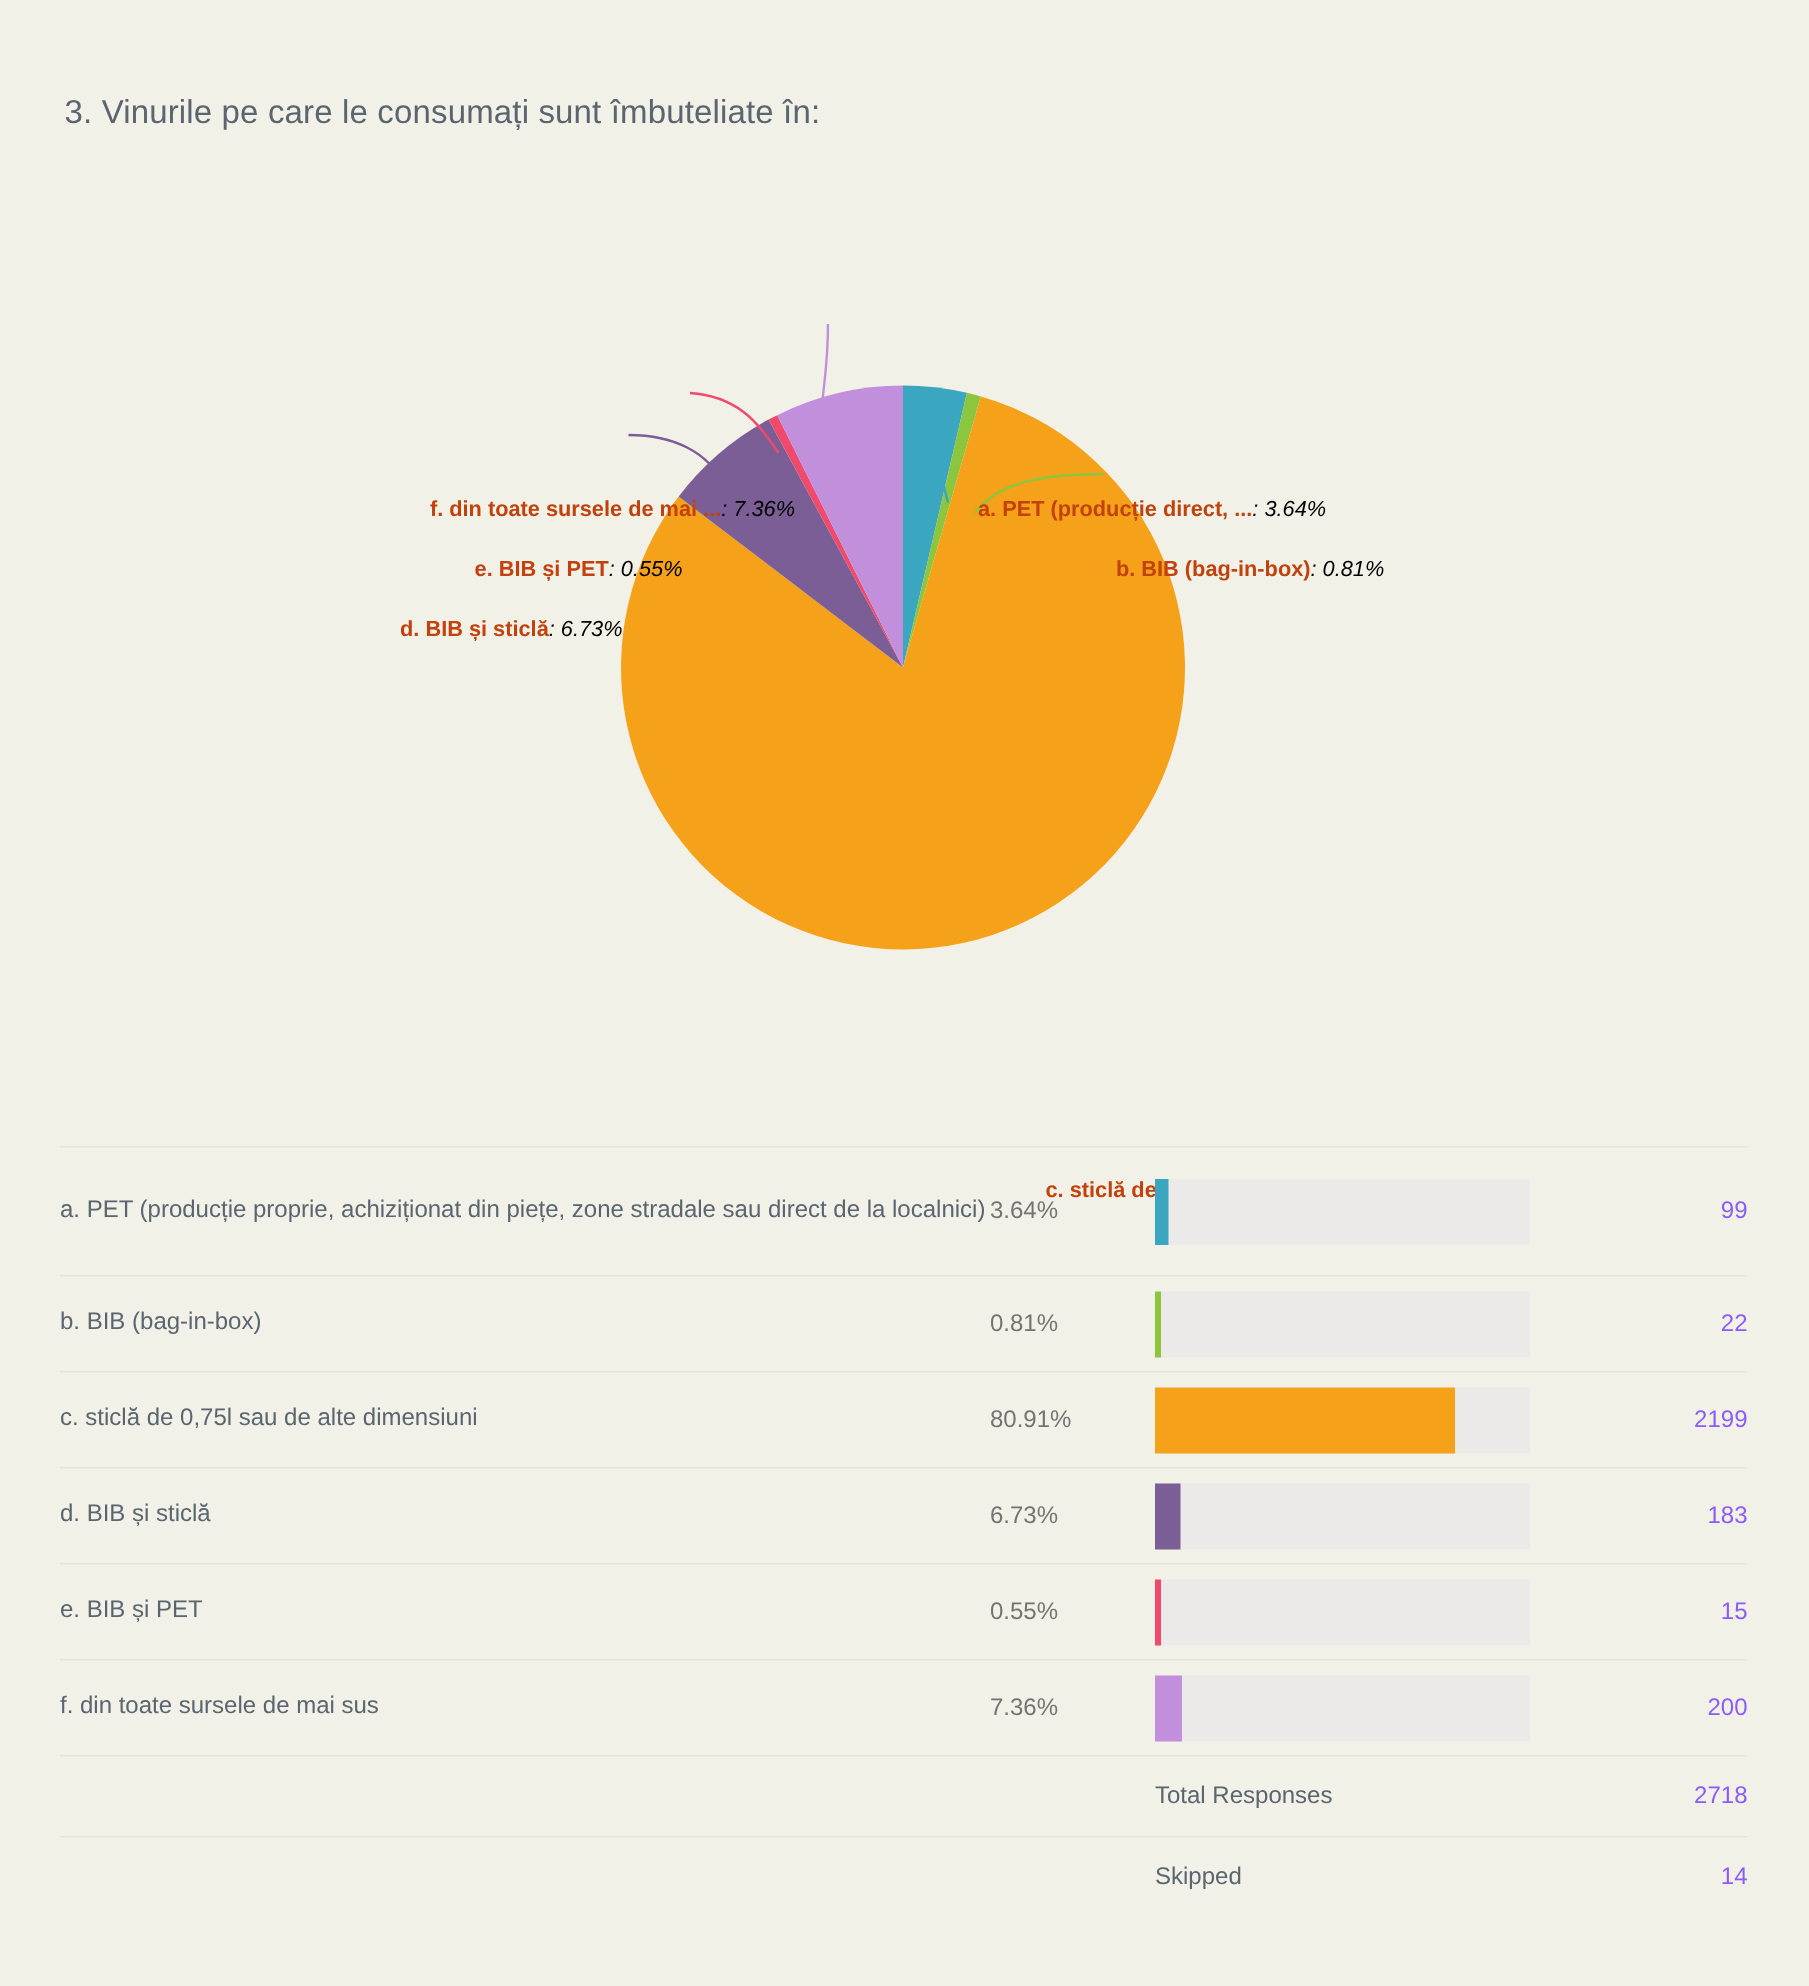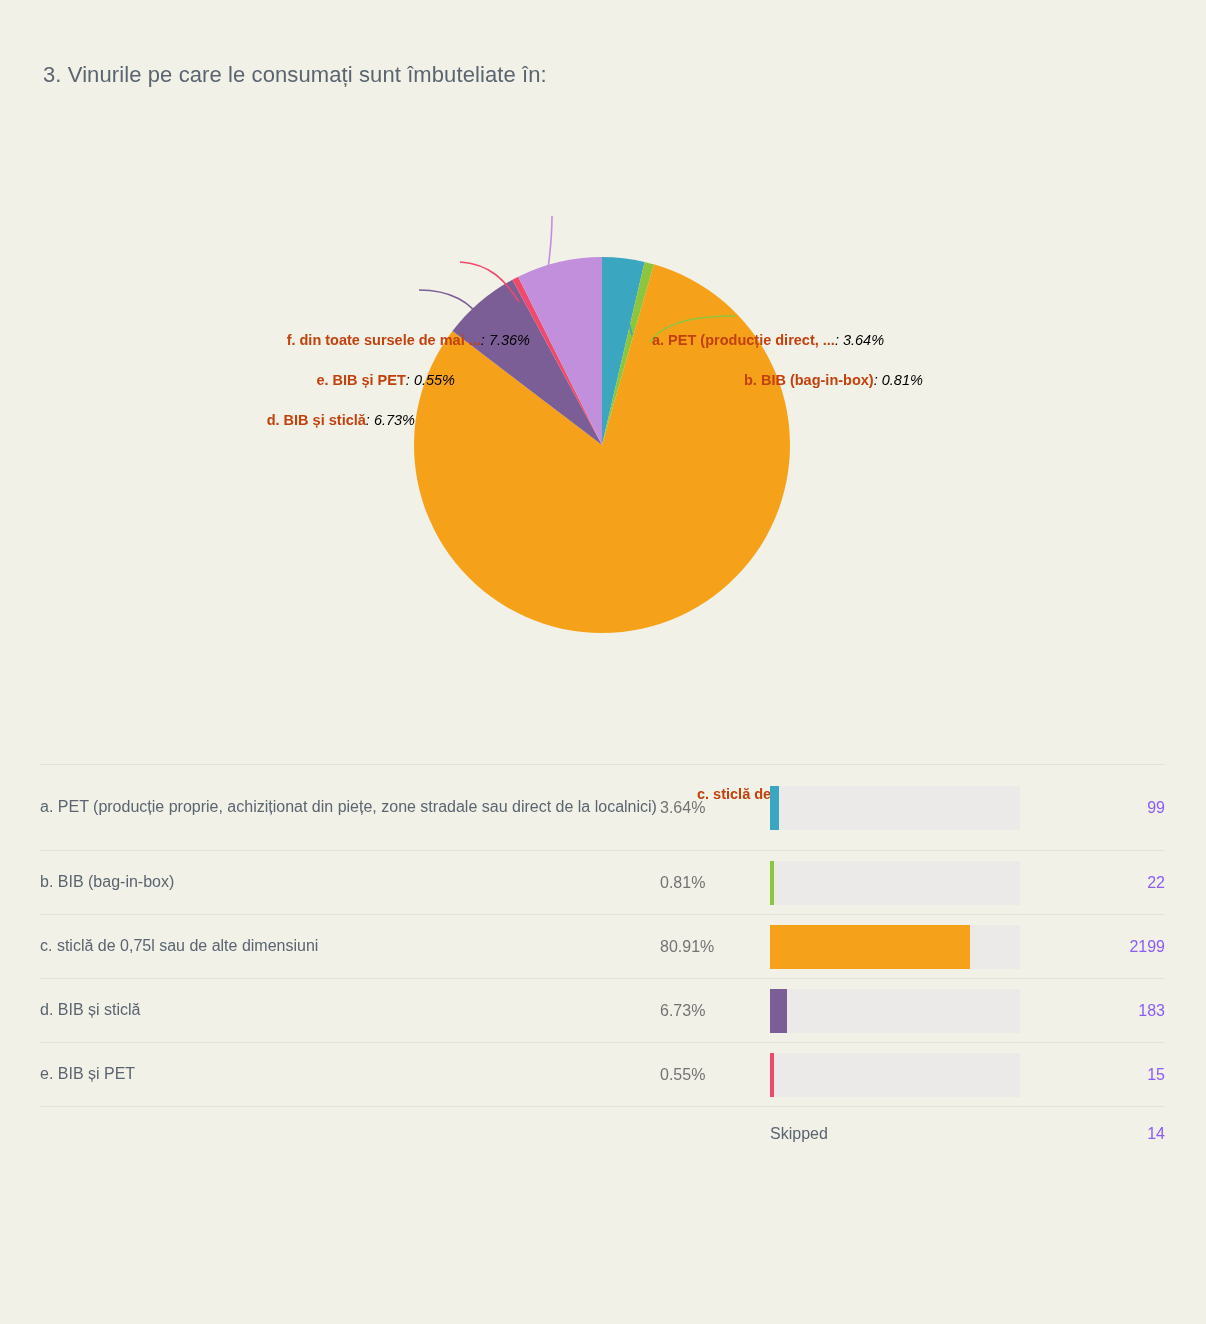--- a/index.html
+++ b/index.html
@@ -224,20 +224,36 @@
       <tr class="data-row">
         <td class="c-label">e. BIB și PET</td>
         <td class="c-pct">0.55%</td>
         <td class="c-bar">
           <div class="bar-track">
             <div class="bar-fill" style="background: rgb(239, 74, 107); width: 1.6%;"></div>
           </div>
         </td>
         <td class="c-count">15</td>
       </tr>
+      <tr class="data-row">
+        <td class="c-label">f. din toate sursele de mai sus</td>
+        <td class="c-pct">7.36%</td>
+        <td class="c-bar">
+          <div class="bar-track">
+            <div class="bar-fill" style="background: rgb(194, 143, 220); width: 7.27722%;"></div>
+          </div>
+        </td>
+        <td class="c-count">200</td>
+      </tr>
+      <tr class="summary-row">
+        <td class="c-label"></td>
+        <td class="c-pct"></td>
+        <td class="c-bar c-summary-label">Total Responses</td>
+        <td class="c-count">2718</td>
+      </tr>
       <tr class="summary-row">
         <td class="c-label"></td>
         <td class="c-pct"></td>
         <td class="c-bar c-summary-label">Skipped</td>
         <td class="c-count">14</td>
       </tr>
     </tbody>
 </table>
 
 </body></html>

